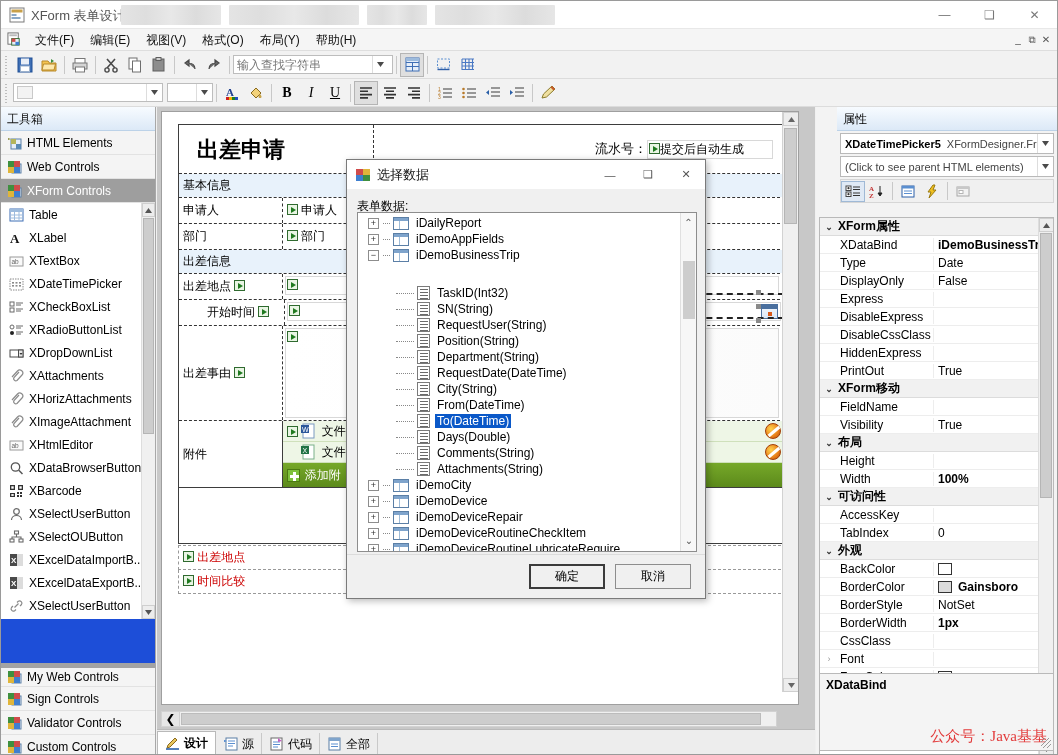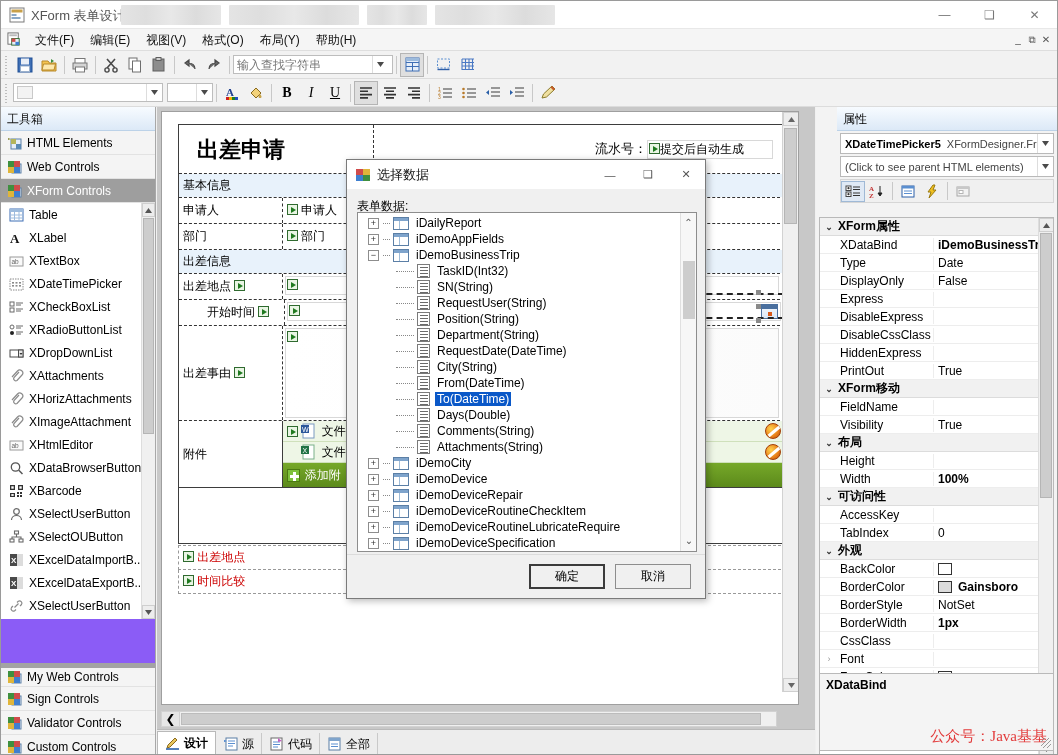--- a/index.html
+++ b/index.html
@@ -50,21 +50,21 @@
   .findbox input { border:0; outline:0; width:138px; height:17px; font-size:12px;
                    padding-left:3px; color:#333; background:transparent;
                    font-family:"Liberation Sans", sans-serif; }
   .ddarrow { width:16px; height:17px; display:flex; align-items:center; justify-content:center;
              border-left:1px solid #ddd; }
   .cbox { height:19px; background:#fff; border:1px solid #bdbdbd; display:flex; align-items:center; }
   .cbox .inner { width:16px; height:13px; border:1px solid #c9c9c9; background:#f3f3f3; margin:0 3px; }
 
   
   .toolbox { position:absolute; left:0; top:106px; width:155px; height:648px;
-             background:#8b5cf6; border-right:1px solid #a8a8a8; overflow:hidden; }
+             background:#1d4ed8; border-right:1px solid #a8a8a8; overflow:hidden; }
   .tbx-title { height:24px; background:linear-gradient(180deg,#f7fbff,#dce9f7);
                border-bottom:1px solid #bcd2e8; font-size:12px; padding:4px 0 0 6px; color:#111; }
   .tbx-cat { height:24px; border-bottom:1px solid #e2e2e2; background:#f4f4f4;
              display:flex; align-items:center; padding-left:4px; font-size:12px; }
   .tbx-cat.sel { background:#9e9e9e; color:#fff; }
   .tbx-list { position:relative; background:#fff; }
   .tbx-item { height:23px; display:flex; align-items:center; padding-left:6px; font-size:12px;
               white-space:nowrap; overflow:hidden; }
   .tbx-ico { width:18px; min-width:18px; height:16px; display:flex; align-items:center;
              justify-content:center; margin-right:4px; }
@@ -1250,21 +1250,21 @@
             <span class="tdots"></span>
             <span class="ttable"></span>
             <span class="tlabel">iDemoAppFields</span>
           </div>
           <div class="tnode" style="padding-left: 10px;">
             <span class="tplus">−</span>
             <span class="tdots"></span>
             <span class="ttable"></span>
             <span class="tlabel">iDemoBusinessTrip</span>
           </div>
-          <div class="tnode" style="padding-left: 38px;">
+          <div class="tnode" style="padding-left: 38px; margin-top: 22px;">
             <span class="tdots" style="width: 18px;"></span>
             <span class="tfield"></span>
             <span class="tlabel">TaskID(Int32)</span>
           </div>
           <div class="tnode" style="padding-left: 38px;">
             <span class="tdots" style="width: 18px;"></span>
             <span class="tfield"></span>
             <span class="tlabel">SN(String)</span>
           </div>
           <div class="tnode" style="padding-left: 38px;">

